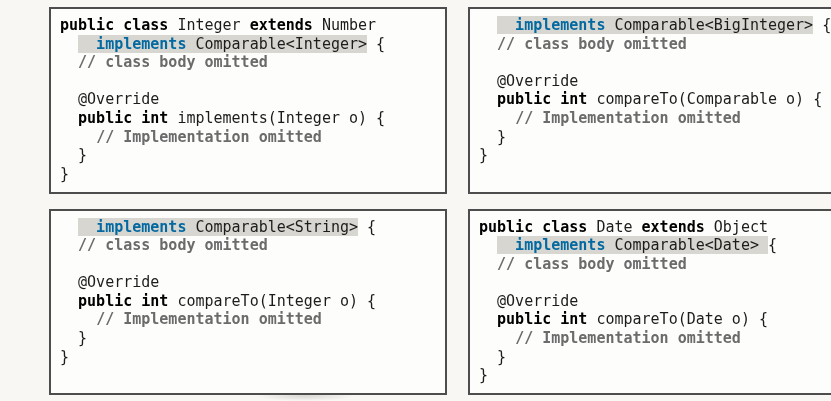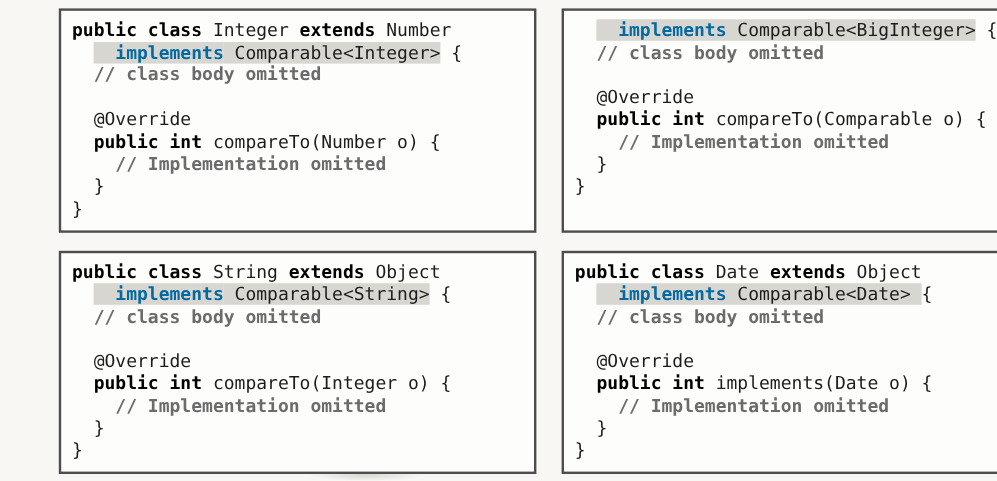--- a/index.html
+++ b/index.html
@@ -60,57 +60,56 @@
 <body>
 
 <div class="figure-grid">
   <div class="panel">
     <div>
         <div class="line"><span class="k">public class</span><span class="p"> Integer </span><span class="k">extends</span><span class="p"> Number</span></div>
         <div class="line"><span class="p">  </span><span class="kh">  implements</span><span class="ph"> Comparable&lt;Integer&gt;</span><span class="p"> {</span></div>
         <div class="line"><span class="p">  </span><span class="c">// class body omitted</span></div>
         <div class="line">&nbsp;</div>
         <div class="line"><span class="p">  @Override</span></div>
-        <div class="line"><span class="p">  </span><span class="k">public int</span><span class="p"> compareTo(Number o) {</span></div>
+        <div class="line"><span class="p">  </span><span class="k">public int</span><span class="p"> implements(Integer o) {</span></div>
         <div class="line"><span class="p">    </span><span class="c">// Implementation omitted</span></div>
         <div class="line"><span class="p">  }</span></div>
         <div class="line"><span class="p">}</span></div>
       </div>
   </div>
   <div class="panel">
     <div>
         <div class="line"><span class="p">  </span><span class="kh">  implements</span><span class="ph"> Comparable&lt;BigInteger&gt;</span><span class="p"> {</span></div>
         <div class="line"><span class="p">  </span><span class="c">// class body omitted</span></div>
         <div class="line">&nbsp;</div>
         <div class="line"><span class="p">  @Override</span></div>
         <div class="line"><span class="p">  </span><span class="k">public int</span><span class="p"> compareTo(Comparable o) {</span></div>
         <div class="line"><span class="p">    </span><span class="c">// Implementation omitted</span></div>
         <div class="line"><span class="p">  }</span></div>
         <div class="line"><span class="p">}</span></div>
       </div>
   </div>
   <div class="panel">
     <div>
-        <div class="line"><span class="k">public class</span><span class="p"> String </span><span class="k">extends</span><span class="p"> Object</span></div>
         <div class="line"><span class="p">  </span><span class="kh">  implements</span><span class="ph"> Comparable&lt;String&gt;</span><span class="p"> {</span></div>
         <div class="line"><span class="p">  </span><span class="c">// class body omitted</span></div>
         <div class="line">&nbsp;</div>
         <div class="line"><span class="p">  @Override</span></div>
         <div class="line"><span class="p">  </span><span class="k">public int</span><span class="p"> compareTo(Integer o) {</span></div>
         <div class="line"><span class="p">    </span><span class="c">// Implementation omitted</span></div>
         <div class="line"><span class="p">  }</span></div>
         <div class="line"><span class="p">}</span></div>
       </div>
   </div>
   <div class="panel">
     <div>
         <div class="line"><span class="k">public class</span><span class="p"> Date </span><span class="k">extends</span><span class="p"> Object</span></div>
         <div class="line"><span class="p">  </span><span class="kh">  implements</span><span class="ph"> Comparable&lt;Date&gt; </span><span class="p">{</span></div>
         <div class="line"><span class="p">  </span><span class="c">// class body omitted</span></div>
         <div class="line">&nbsp;</div>
         <div class="line"><span class="p">  @Override</span></div>
-        <div class="line"><span class="p">  </span><span class="k">public int</span><span class="p"> implements(Date o) {</span></div>
+        <div class="line"><span class="p">  </span><span class="k">public int</span><span class="p"> compareTo(Date o) {</span></div>
         <div class="line"><span class="p">    </span><span class="c">// Implementation omitted</span></div>
         <div class="line"><span class="p">  }</span></div>
         <div class="line"><span class="p">}</span></div>
       </div>
   </div>
 </div>
 
 </body></html>

